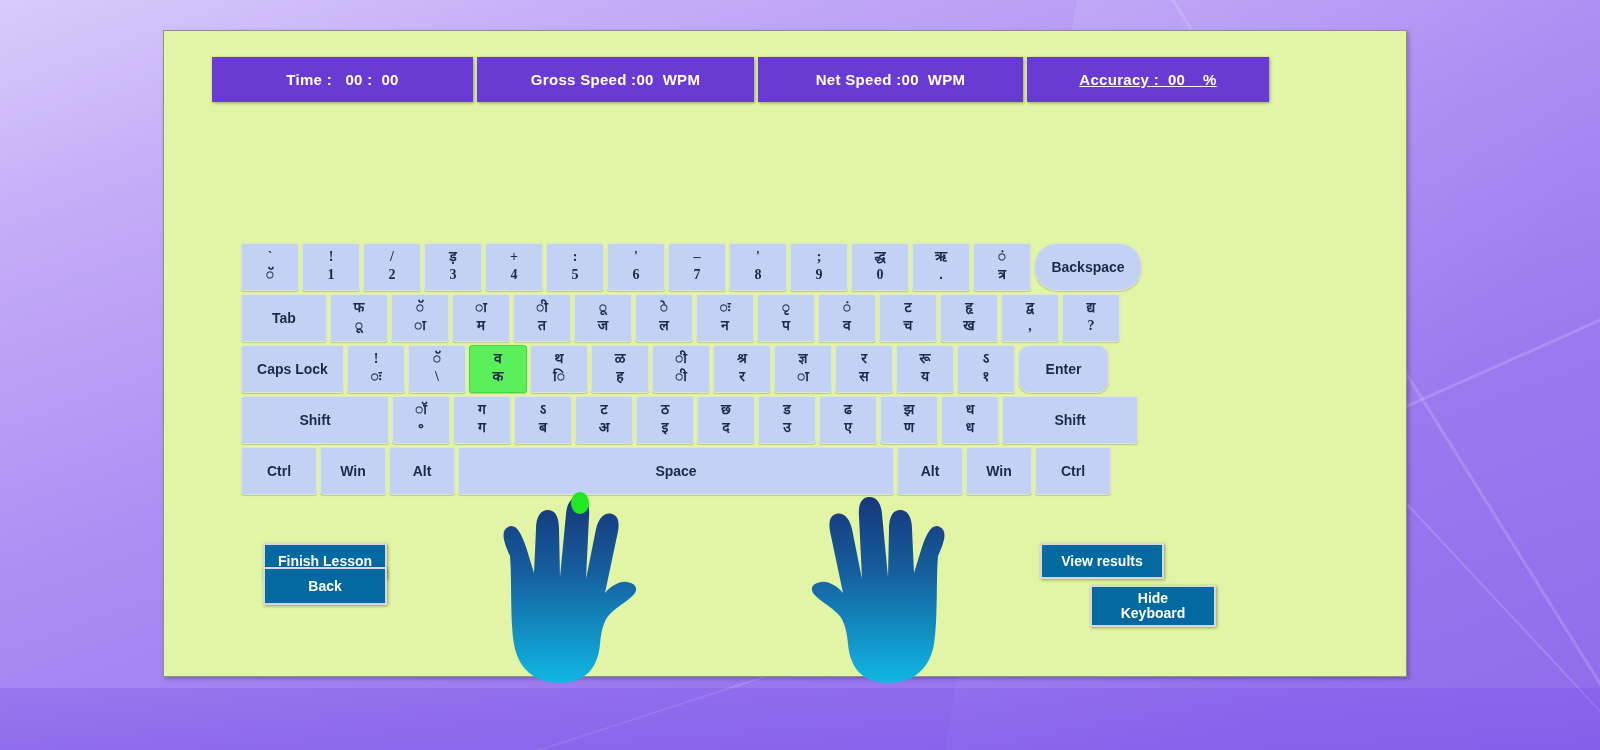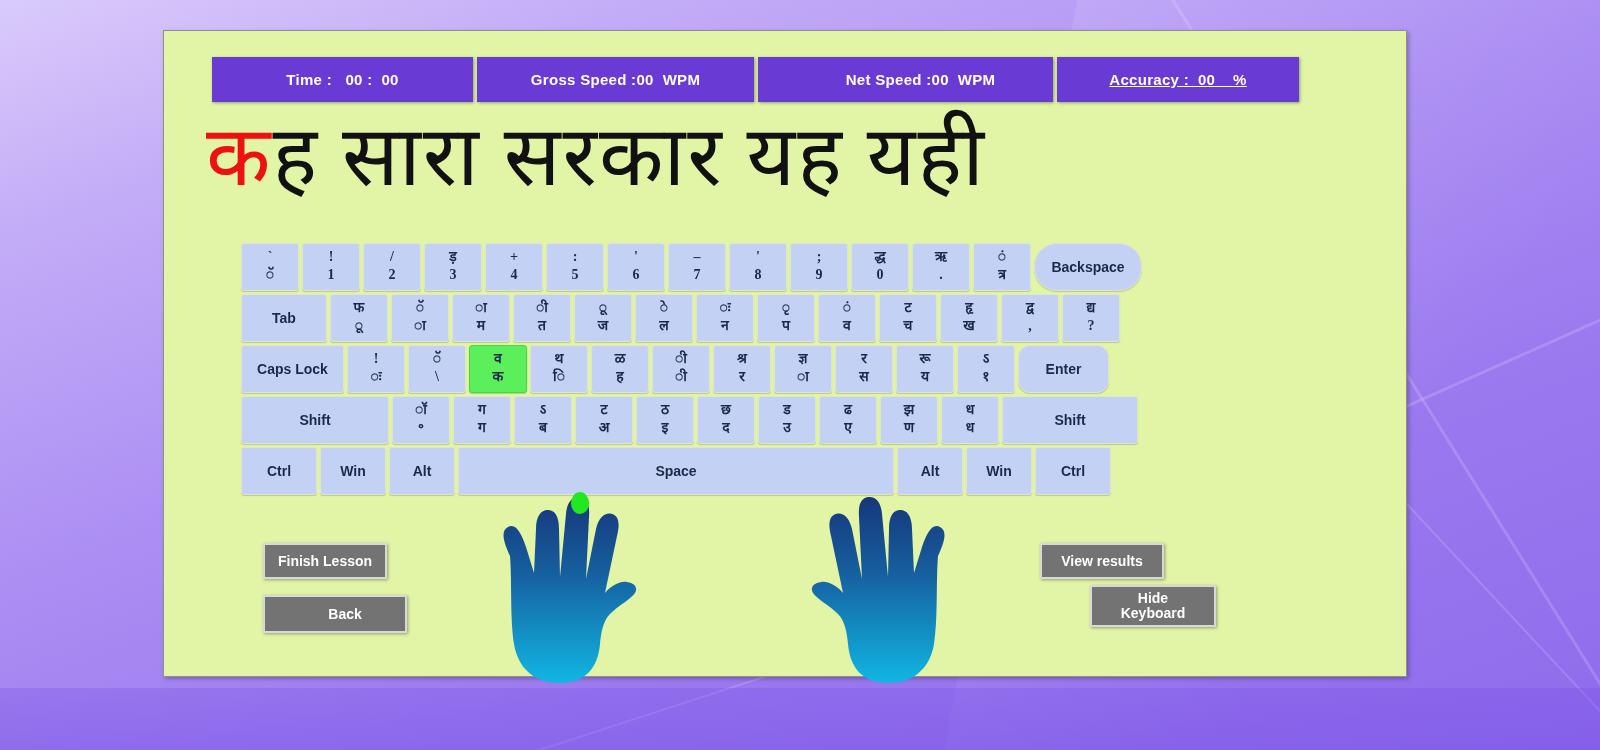--- a/index.html
+++ b/index.html
@@ -45,21 +45,21 @@
   .stat{
     background:#6a3ad4;color:#ffffff;
     font-weight:bold;font-size:15px;
     display:flex;align-items:center;justify-content:center;
     height:45px;letter-spacing:.3px;
     box-shadow:1px 1px 3px rgba(0,0,0,.35);
     white-space:pre;
   }
   .stat.w1{width:261px;}
   .stat.w2{width:277px;}
-  .stat.w3{width:265px;padding-left:30px;}
+  .stat.w3{width:265px;}
   .stat.w4{width:242px;text-decoration:underline;}
 
   
   #text-line{
     position:absolute;left:42px;top:84px;width:1160px;
     font-family:"Liberation Serif","DejaVu Serif",serif;
     font-size:84px;line-height:1.0;color:#111;
     white-space:nowrap;letter-spacing:2px;
   }
   #text-line .cur{color:#ee1111;}
@@ -98,30 +98,30 @@
   .k-win{width:64px;}
   .k-alt{width:64px;}
   .k-space{width:434px;}
 
   
   #hands{position:absolute;left:310px;top:450px;width:500px;height:205px;}
 
   
   .btn{
     position:absolute;
-    background:#737373;color:#fff;
+    background:#0369a1;color:#fff;
     border:2px solid #d8d8d8;
     font-weight:bold;font-size:14px;
     display:flex;align-items:center;justify-content:center;
     text-align:center;line-height:1.05;
     box-shadow:1px 1px 3px rgba(0,0,0,.35);
     cursor:pointer;
   }
   #btn-finish{left:99px;top:512px;width:120px;height:32px;}
-  #btn-back{left:99px;top:564px;width:120px;height:34px;padding-left:20px;}
+  #btn-back{left:99px;top:536px;width:120px;height:34px;}
   #btn-view{left:876px;top:512px;width:120px;height:32px;}
   #btn-hide{left:926px;top:554px;width:122px;height:38px;}
 </style>
 </head>
 <body>
 
 <div id="bg">
   <div class="wedge"></div>
   <div class="streak s1"></div>
   <div class="streak s2"></div>
@@ -132,21 +132,20 @@
 
 <div id="panel">
 
   <div id="stats">
     <div class="stat w1">Time :   00 :  00</div>
     <div class="stat w2">Gross Speed :00  WPM</div>
     <div class="stat w3">Net Speed :00  WPM</div>
     <div class="stat w4">Accuracy :  00    %</div>
   </div>
 
-  <div id="text-line"><span class="cur">क</span><span>ह सारा सरकार यह यही</span></div>
 
   <div id="keyboard">
       <div class="krow">
         <div class="key u">
           <span class="up">`</span>
           <span class="lo">ॅ</span>
         </div>
         <div class="key u">
           <span class="up">!</span>
           <span class="lo">1</span>

